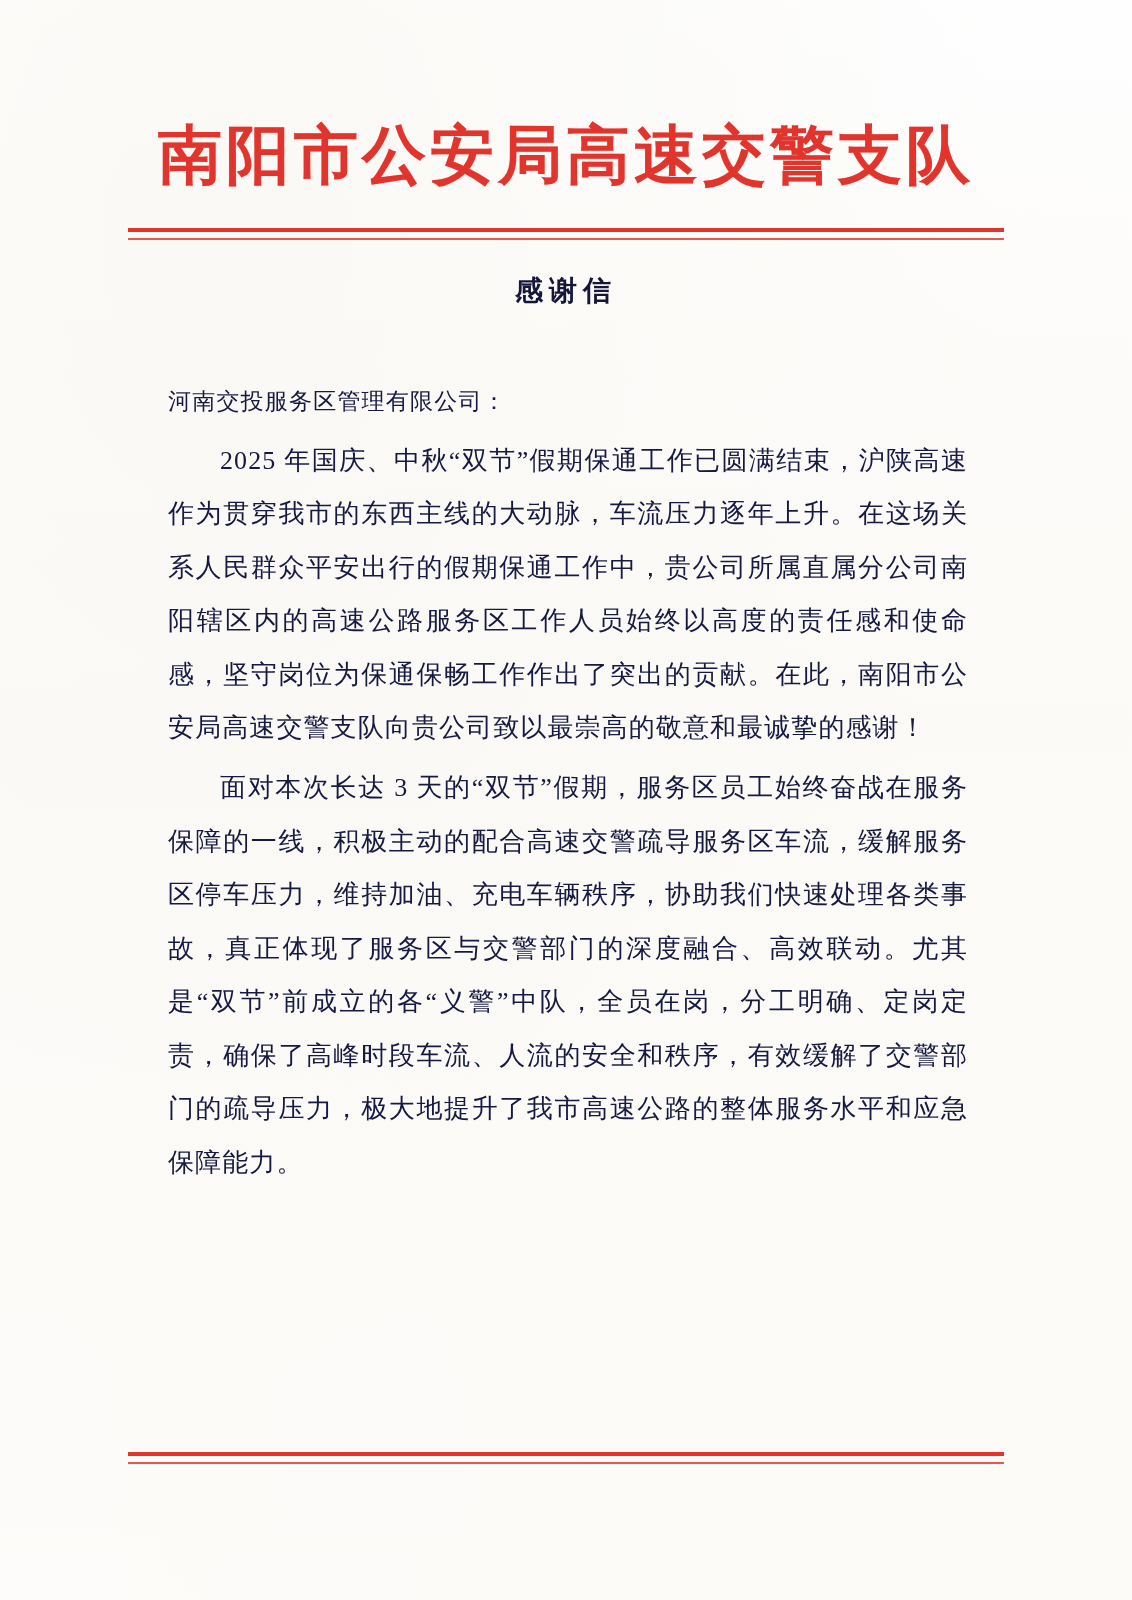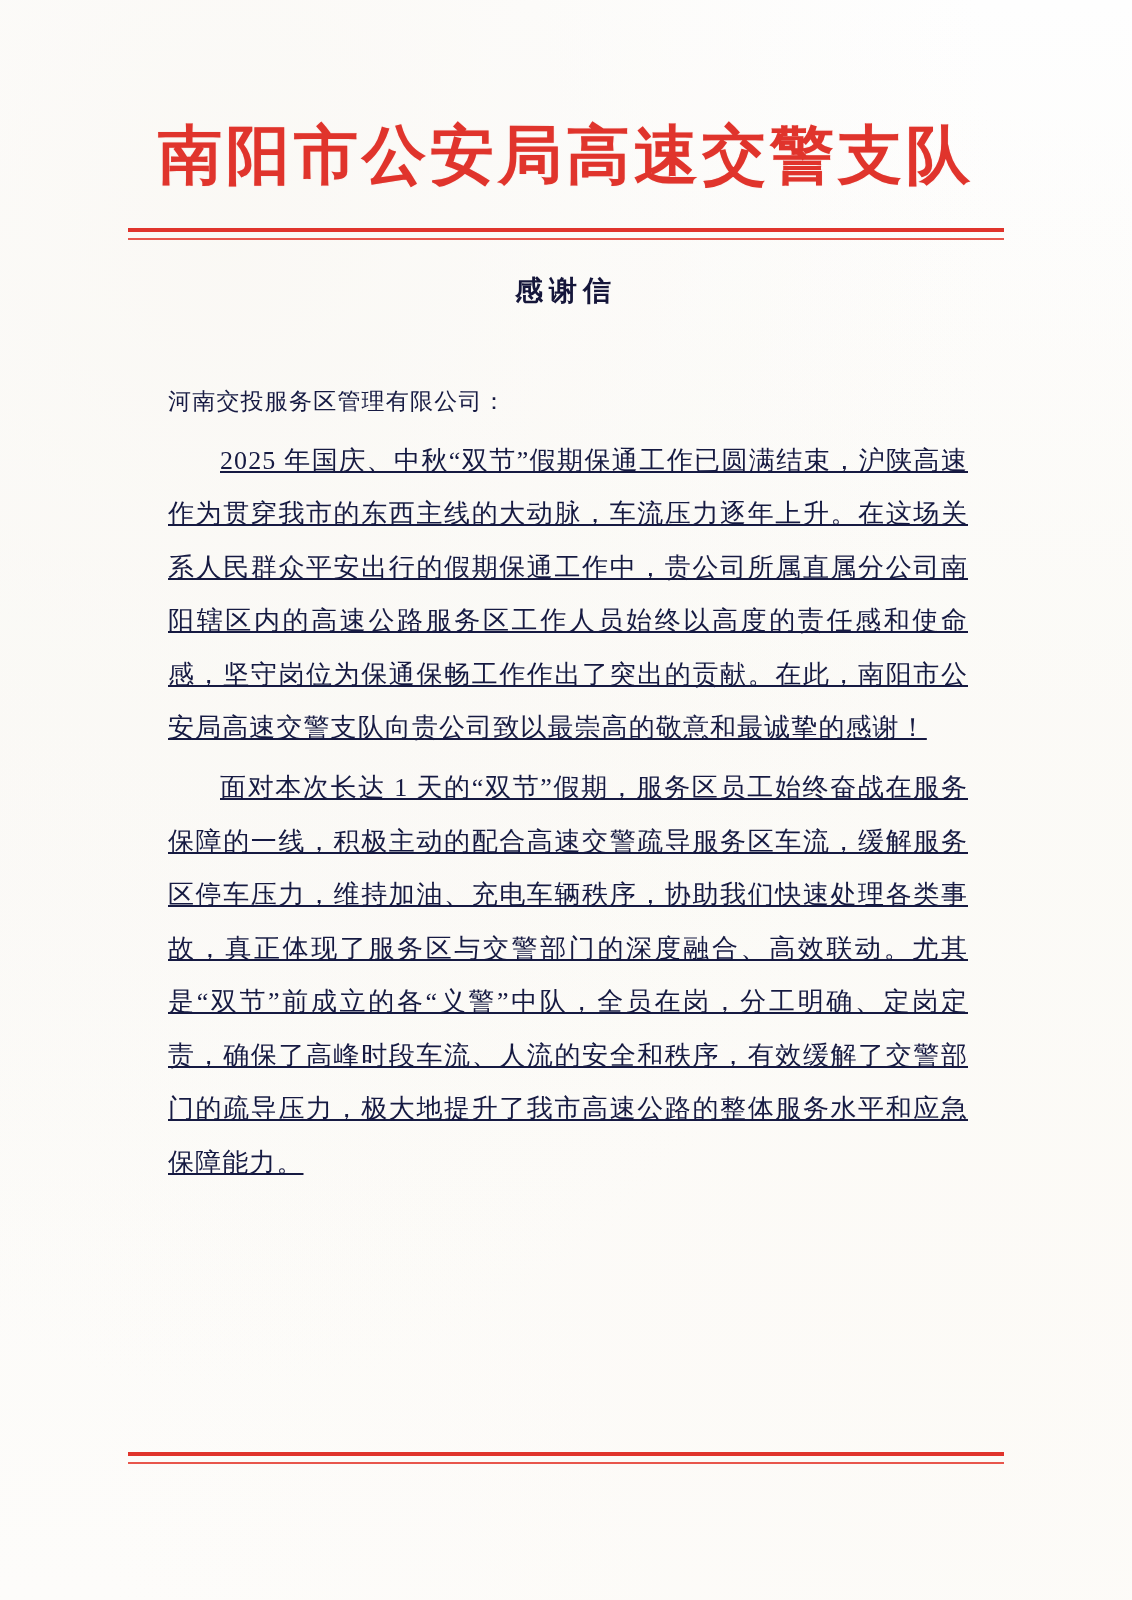--- a/index.html
+++ b/index.html
@@ -94,21 +94,20 @@
   }
   .para {
     font-size: 26px;
     line-height: 2.06;
     letter-spacing: 1.1px;
     text-indent: 2em;
     text-align: justify;
     text-justify: inter-ideograph;
     color: #161a42;
     margin: 0 0 6px 0;
-    text-decoration: underline;
   }
 
   .rule-bot-1 { top: 1452px; }
   .rule-bot-2 { top: 1462px; }
 
   .footer-area {
     position: absolute;
     left: 0;
     top: 1470px;
     width: 100%;
@@ -126,20 +125,20 @@
   </div>
 
   <div class="rule-thick rule-top-1"></div>
   <div class="rule-thin rule-top-2"></div>
 
   <div class="doc-title">感谢信</div>
 
   <div class="body-block">
     <div class="salutation">河南交投服务区管理有限公司：</div>
     <p class="para">2025 年国庆、中秋“双节”假期保通工作已圆满结束，沪陕高速作为贯穿我市的东西主线的大动脉，车流压力逐年上升。在这场关系人民群众平安出行的假期保通工作中，贵公司所属直属分公司南阳辖区内的高速公路服务区工作人员始终以高度的责任感和使命感，坚守岗位为保通保畅工作作出了突出的贡献。在此，南阳市公安局高速交警支队向贵公司致以最崇高的敬意和最诚挚的感谢！</p>
-    <p class="para">面对本次长达 1 天的“双节”假期，服务区员工始终奋战在服务保障的一线，积极主动的配合高速交警疏导服务区车流，缓解服务区停车压力，维持加油、充电车辆秩序，协助我们快速处理各类事故，真正体现了服务区与交警部门的深度融合、高效联动。尤其是“双节”前成立的各“义警”中队，全员在岗，分工明确、定岗定责，确保了高峰时段车流、人流的安全和秩序，有效缓解了交警部门的疏导压力，极大地提升了我市高速公路的整体服务水平和应急保障能力。</p>
+    <p class="para">面对本次长达 3 天的“双节”假期，服务区员工始终奋战在服务保障的一线，积极主动的配合高速交警疏导服务区车流，缓解服务区停车压力，维持加油、充电车辆秩序，协助我们快速处理各类事故，真正体现了服务区与交警部门的深度融合、高效联动。尤其是“双节”前成立的各“义警”中队，全员在岗，分工明确、定岗定责，确保了高峰时段车流、人流的安全和秩序，有效缓解了交警部门的疏导压力，极大地提升了我市高速公路的整体服务水平和应急保障能力。</p>
   </div>
 
   <div class="rule-thick rule-bot-1"></div>
   <div class="rule-thin rule-bot-2"></div>
 
   <div class="footer-area"></div>
 </div>
 
 </body></html>

